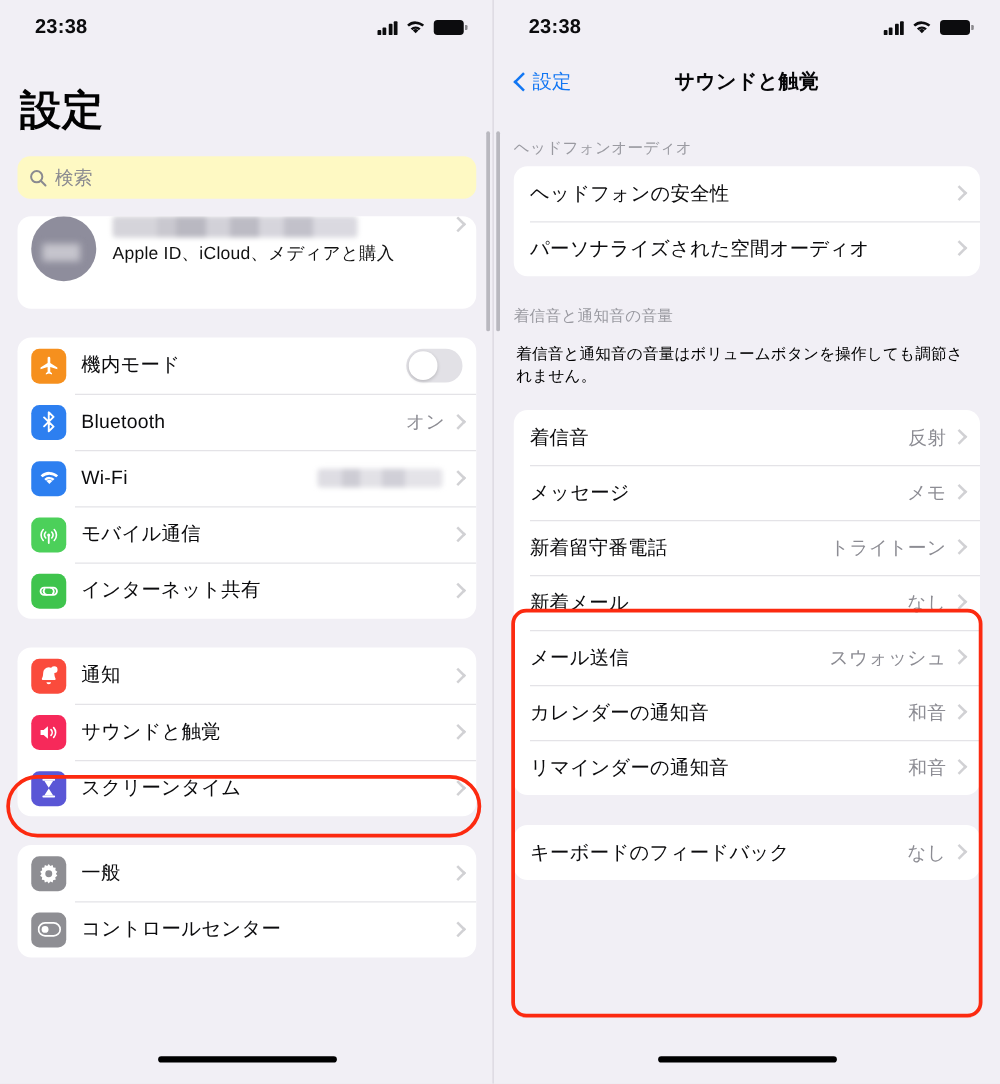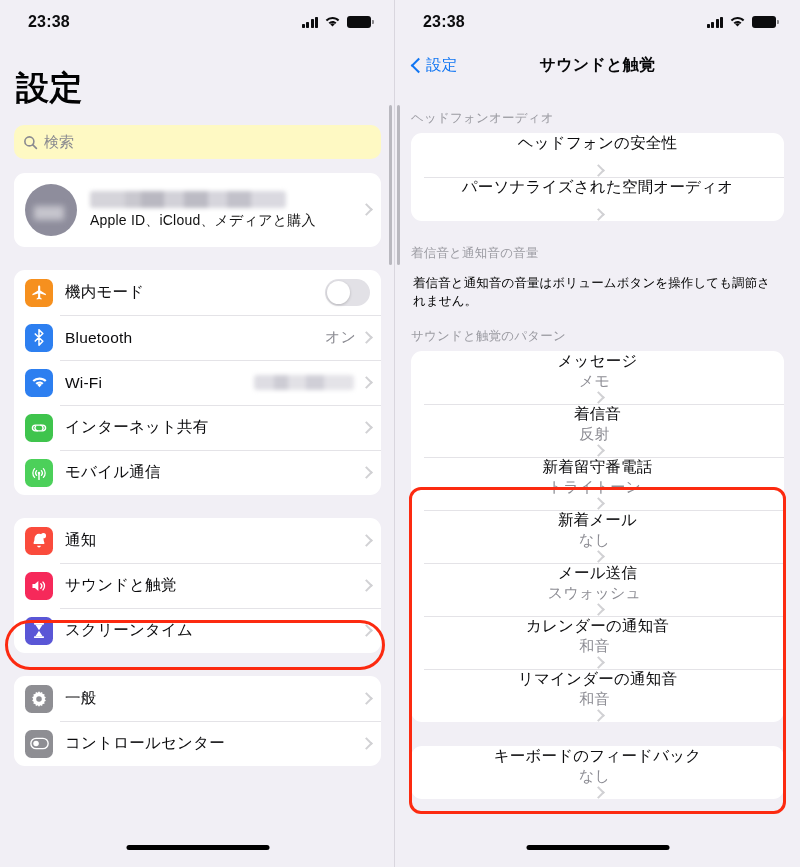--- a/index.html
+++ b/index.html
@@ -88,21 +88,21 @@
     flex: 0 0 auto; width: 8px; height: 13px; position: relative; opacity: .45;
   }
   .chev::before {
     content: ""; position: absolute; left: 0; top: 1.5px;
     width: 7px; height: 7px;
     border-right: 2px solid #9a9aa1; border-top: 2px solid #9a9aa1;
     transform: rotate(45deg);
   }
 
   
-  .acct-row { min-height: 74px; padding: 0 11px; align-items: center; }
+  .acct-row { min-height: 74px; padding: 0 11px; align-items: flex-start; }
   .avatar {
     width: 52px; height: 52px; border-radius: 50%;
     background: #8e8d9c; flex: 0 0 52px; margin-right: 13px;
     position: relative; overflow: hidden;
   }
   .avatar::after {
     content: ""; position: absolute; left: 9px; top: 22px;
     width: 30px; height: 14px; background: #c6c5cd;
     filter: blur(3px);
   }
@@ -151,21 +151,21 @@
 
   .sec-header {
     font-size: 12.5px; color: #9a9aa1;
     padding: 0 16px 6px; letter-spacing: .2px;
   }
   .r-group {
     margin: 0 16px; background: #fff; border-radius: 11px; overflow: hidden;
   }
   .r-row {
     display: flex; align-items: center; min-height: 44px;
-    padding: 0 13px; position: relative; flex-direction: column;
+    padding: 0 13px; position: relative;
   }
   .r-row + .r-row::before {
     content: ""; position: absolute; left: 13px; right: 0; top: 0;
     height: 1px; background: #e4e3e7;
   }
   .r-label { font-size: 15.5px; color: #0b0b0d; flex: 1; letter-spacing: .2px; }
 
   .sec-footer {
     font-size: 12.5px; color: #000000; line-height: 1.45;
     padding: 6px 18px 0; letter-spacing: .1px;
@@ -294,38 +294,38 @@
             <path d="M8.5 10.7 6.2 8.2a3.2 3.2 0 0 1 4.6 0z"></path>
             <path d="M8.5 1c2.7 0 5.1 1 7 2.8L14 5.3A8.3 8.3 0 0 0 8.5 3.2 8.3 8.3 0 0 0 3 5.3L1.5 3.8A10 10 0 0 1 8.5 1z"></path>
             <path d="M8.5 5c1.6 0 3 .6 4.1 1.6L11.1 8.1a4 4 0 0 0-5.2 0L4.4 6.6A5.9 5.9 0 0 1 8.5 5z"></path>
           </svg>
         </div>
         <div class="row-label">Wi-Fi</div>
         <div class="blurvalue"></div>
         <div class="chev"></div>
       </div>
       <div class="row">
-        <div class="sq" style="background:#3fc44d">
-          <svg width="18" height="16" viewBox="0 0 22 18" fill="none" stroke="#fff" stroke-width="1.8" stroke-linecap="round">
-            <path d="M13 5.5h2.5a3.5 3.5 0 0 1 0 7h-6a3.5 3.5 0 0 1-2.6-5.8"></path>
-            <path d="M9 12.5H6.5a3.5 3.5 0 0 1 0-7h6a3.5 3.5 0 0 1 2.6 5.8"></path>
-          </svg>
-        </div>
-        <div class="row-label">インターネット共有</div>
-        <div class="chev"></div>
-      </div>
-      <div class="row">
         <div class="sq" style="background:#4cd05a">
           <svg width="18" height="16" viewBox="0 0 22 20" fill="none" stroke="#fff" stroke-width="1.6" stroke-linecap="round">
             <path d="M5.5 4.5a8 8 0 0 0 0 11M16.5 4.5a8 8 0 0 1 0 11M8 7a4.5 4.5 0 0 0 0 6M14 7a4.5 4.5 0 0 1 0 6"></path>
             <circle cx="11" cy="10" r="1.6" fill="#fff" stroke="none"></circle>
             <path d="M11 11.5V18" stroke-width="1.8"></path>
           </svg>
         </div>
         <div class="row-label">モバイル通信</div>
+        <div class="chev"></div>
+      </div>
+      <div class="row">
+        <div class="sq" style="background:#3fc44d">
+          <svg width="18" height="16" viewBox="0 0 22 18" fill="none" stroke="#fff" stroke-width="1.8" stroke-linecap="round">
+            <path d="M13 5.5h2.5a3.5 3.5 0 0 1 0 7h-6a3.5 3.5 0 0 1-2.6-5.8"></path>
+            <path d="M9 12.5H6.5a3.5 3.5 0 0 1 0-7h6a3.5 3.5 0 0 1 2.6 5.8"></path>
+          </svg>
+        </div>
+        <div class="row-label">インターネット共有</div>
         <div class="chev"></div>
       </div>
     </div>
 
     <div class="group gap-lg">
       <div class="row">
         <div class="sq" style="background:#fa4b3c">
           <svg width="16" height="17" viewBox="0 0 20 21" fill="#fff">
             <path d="M10 2.2a5.6 5.6 0 0 0-5.6 5.6c0 4-1.3 5.1-1.3 6.1 0 .6.5 1 1.2 1h11.4c.7 0 1.2-.4 1.2-1 0-1-1.3-2.1-1.3-6.1A5.6 5.6 0 0 0 10 2.2z"></path>
             <path d="M10 19.2a2.5 2.5 0 0 0 2.4-2.1H7.6a2.5 2.5 0 0 0 2.4 2.1z"></path>
@@ -430,30 +430,29 @@
       </div>
     </div>
 
     <div class="spacer-24"></div>
 
     <div class="sec-header">着信音と通知音の音量</div>
     <div class="sec-footer">着信音と通知音の音量はボリュームボタンを操作しても調節されません。</div>
 
     <div class="spacer-18"></div>
 
-    <div class="sec-header">サウンドと触覚のパターン</div>
     <div class="r-group">
+      <div class="r-row">
+        <div class="r-label">着信音</div>
+        <div class="row-value">反射</div>
+        <div class="chev"></div>
+      </div>
       <div class="r-row">
         <div class="r-label">メッセージ</div>
         <div class="row-value">メモ</div>
-        <div class="chev"></div>
-      </div>
-      <div class="r-row">
-        <div class="r-label">着信音</div>
-        <div class="row-value">反射</div>
         <div class="chev"></div>
       </div>
       <div class="r-row">
         <div class="r-label">新着留守番電話</div>
         <div class="row-value">トライトーン</div>
         <div class="chev"></div>
       </div>
       <div class="r-row">
         <div class="r-label">新着メール</div>
         <div class="row-value">なし</div>

